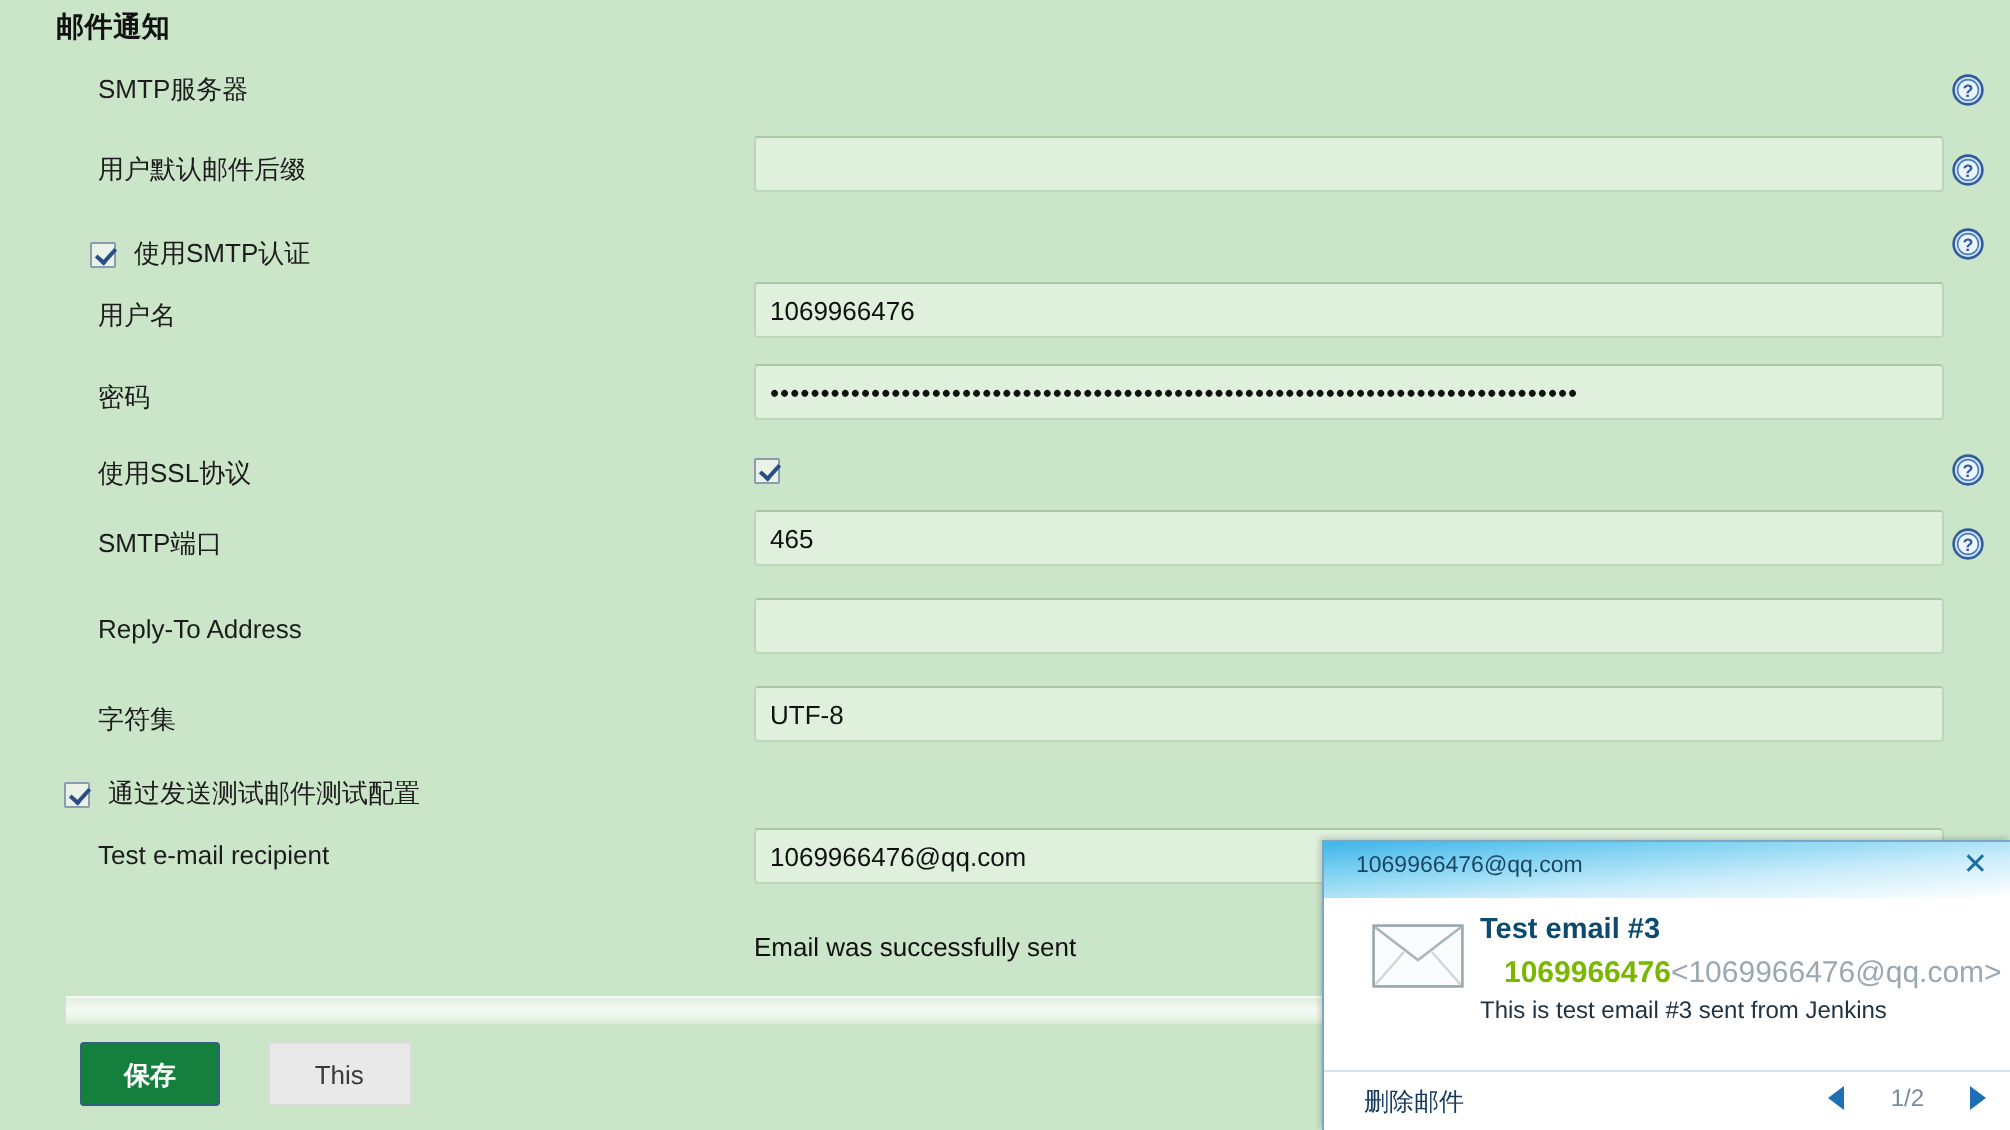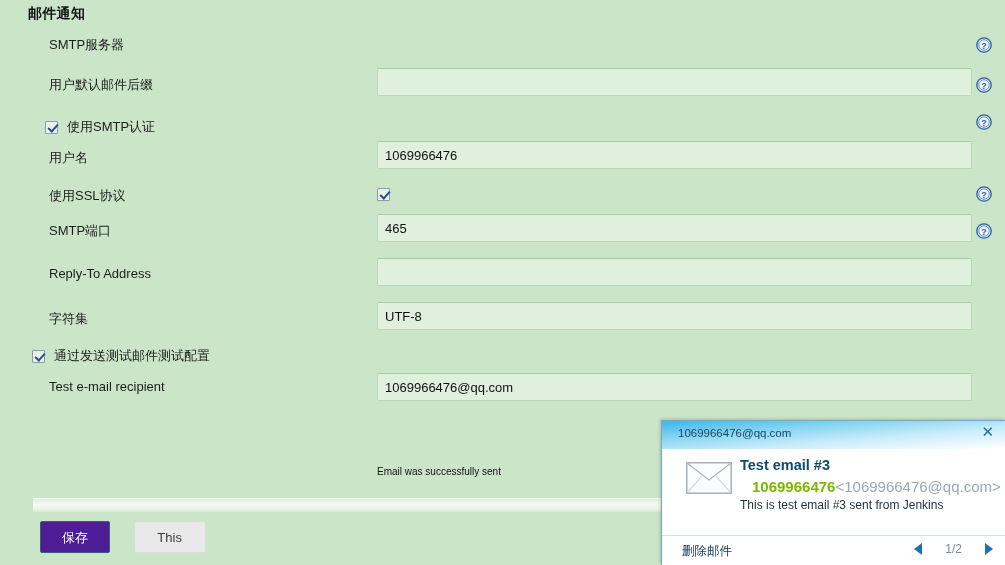--- a/index.html
+++ b/index.html
@@ -124,21 +124,21 @@
   .help-icon {
     width: 16px; height: 16px;
     display: block;
     cursor: pointer;
   }
 
   
   .status {
     position: absolute;
     left: 377px;
-    font-size: 10px;
+    font-size: 13px;
     color: #111;
   }
 
   
   .sep-bar {
     position: absolute;
     left: 33px;
     top: 498px;
     width: 642px;
     height: 14px;
@@ -156,24 +156,24 @@
     display: inline-block;
     font-family: "Liberation Sans", "DejaVu Sans", sans-serif;
     font-size: 13px;
     cursor: pointer;
     border-radius: 2px;
     text-align: center;
   }
   .btn-primary {
     width: 70px; height: 32px;
     line-height: 32px;
-    background: #4c1d95;
+    background: #15803d;
     color: #ffffff;
     border: 1px solid #33607f;
-    font-weight: normal;
+    font-weight: bold;
   }
   .btn-secondary {
     width: 72px; height: 32px;
     line-height: 32px;
     background: #e9e9e9;
     color: #3a3a3a;
     border: 1px solid #dcdcdc;
     margin-left: 20px;
   }
 
@@ -335,20 +335,26 @@
     </div>
   </div>
 
   <div class="row" style="height:41px;">
     <div class="label">用户名</div>
     <div class="field">
       <input class="txt" type="text" value="1069966476" style="">
     </div>
   </div>
 
+  <div class="row" style="height:41px;">
+    <div class="label">密码</div>
+    <div class="field">
+      <input class="txt pwd" type="text" value="••••••••••••••••••••••••••••••••••••••••••••••••••••••••••••••••••••••••••••••••" style="">
+    </div>
+  </div>
 
   <div class="row" style="height:32px;">
     <div class="label" style="top:5px;">使用SSL协议</div>
     <div class="field" style="top:5px;">
       <span class="cbx checked"></span>
     </div>
     <div class="help" style="top:4px;">
       <svg class="help-icon" viewBox="0 0 16 16">
         <circle cx="8" cy="8" r="7.2" fill="#d9e6f2" stroke="#2f5d9e" stroke-width="1.3"></circle>
         <circle cx="8" cy="8" r="5.2" fill="#eef4fb" stroke="#4a7fc1" stroke-width="0.8"></circle>

